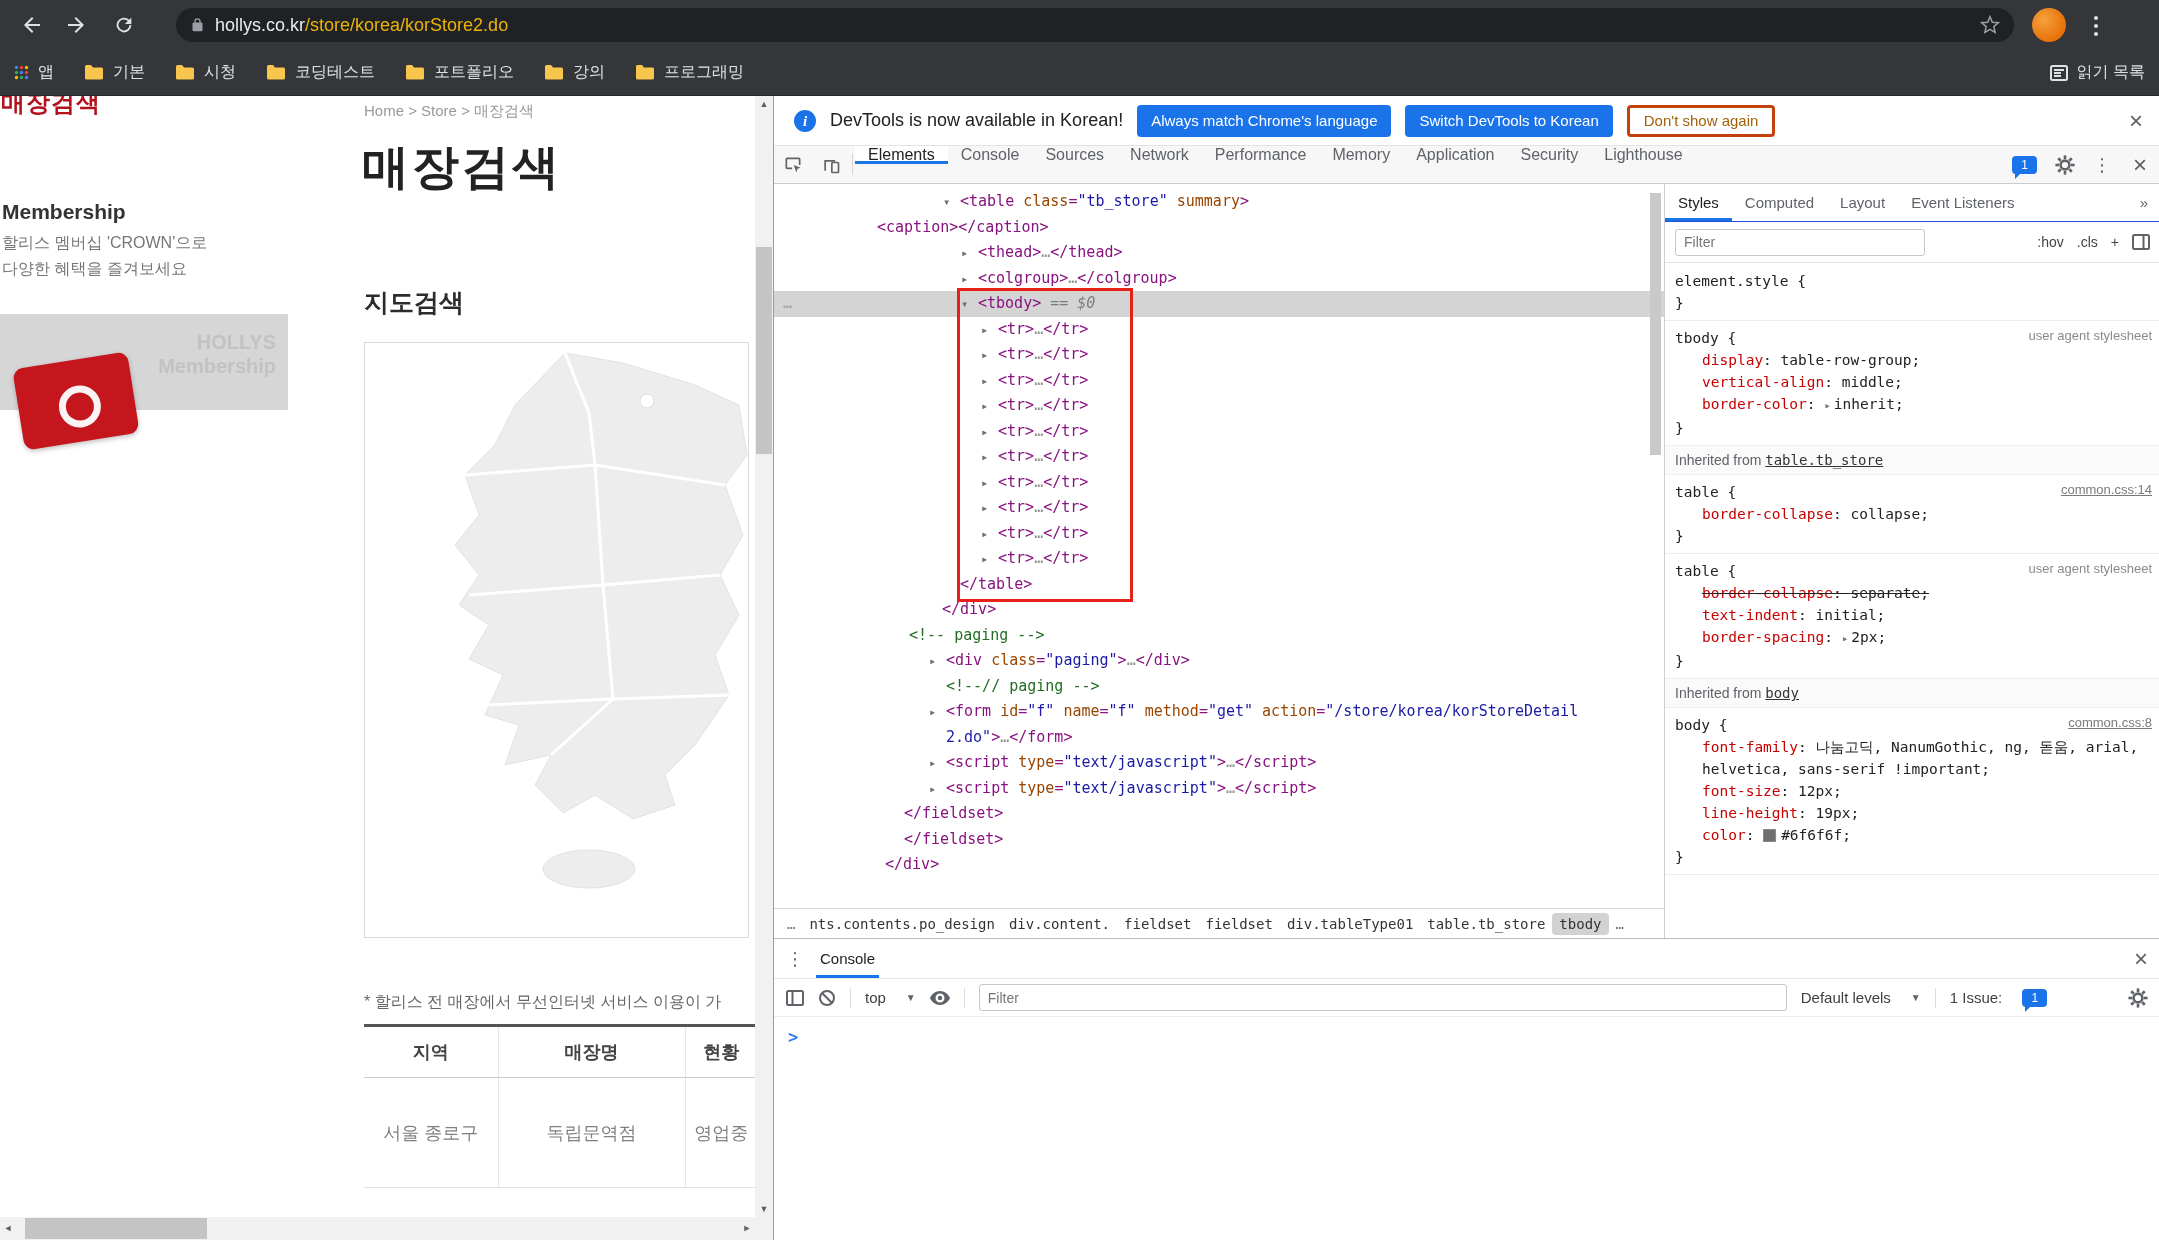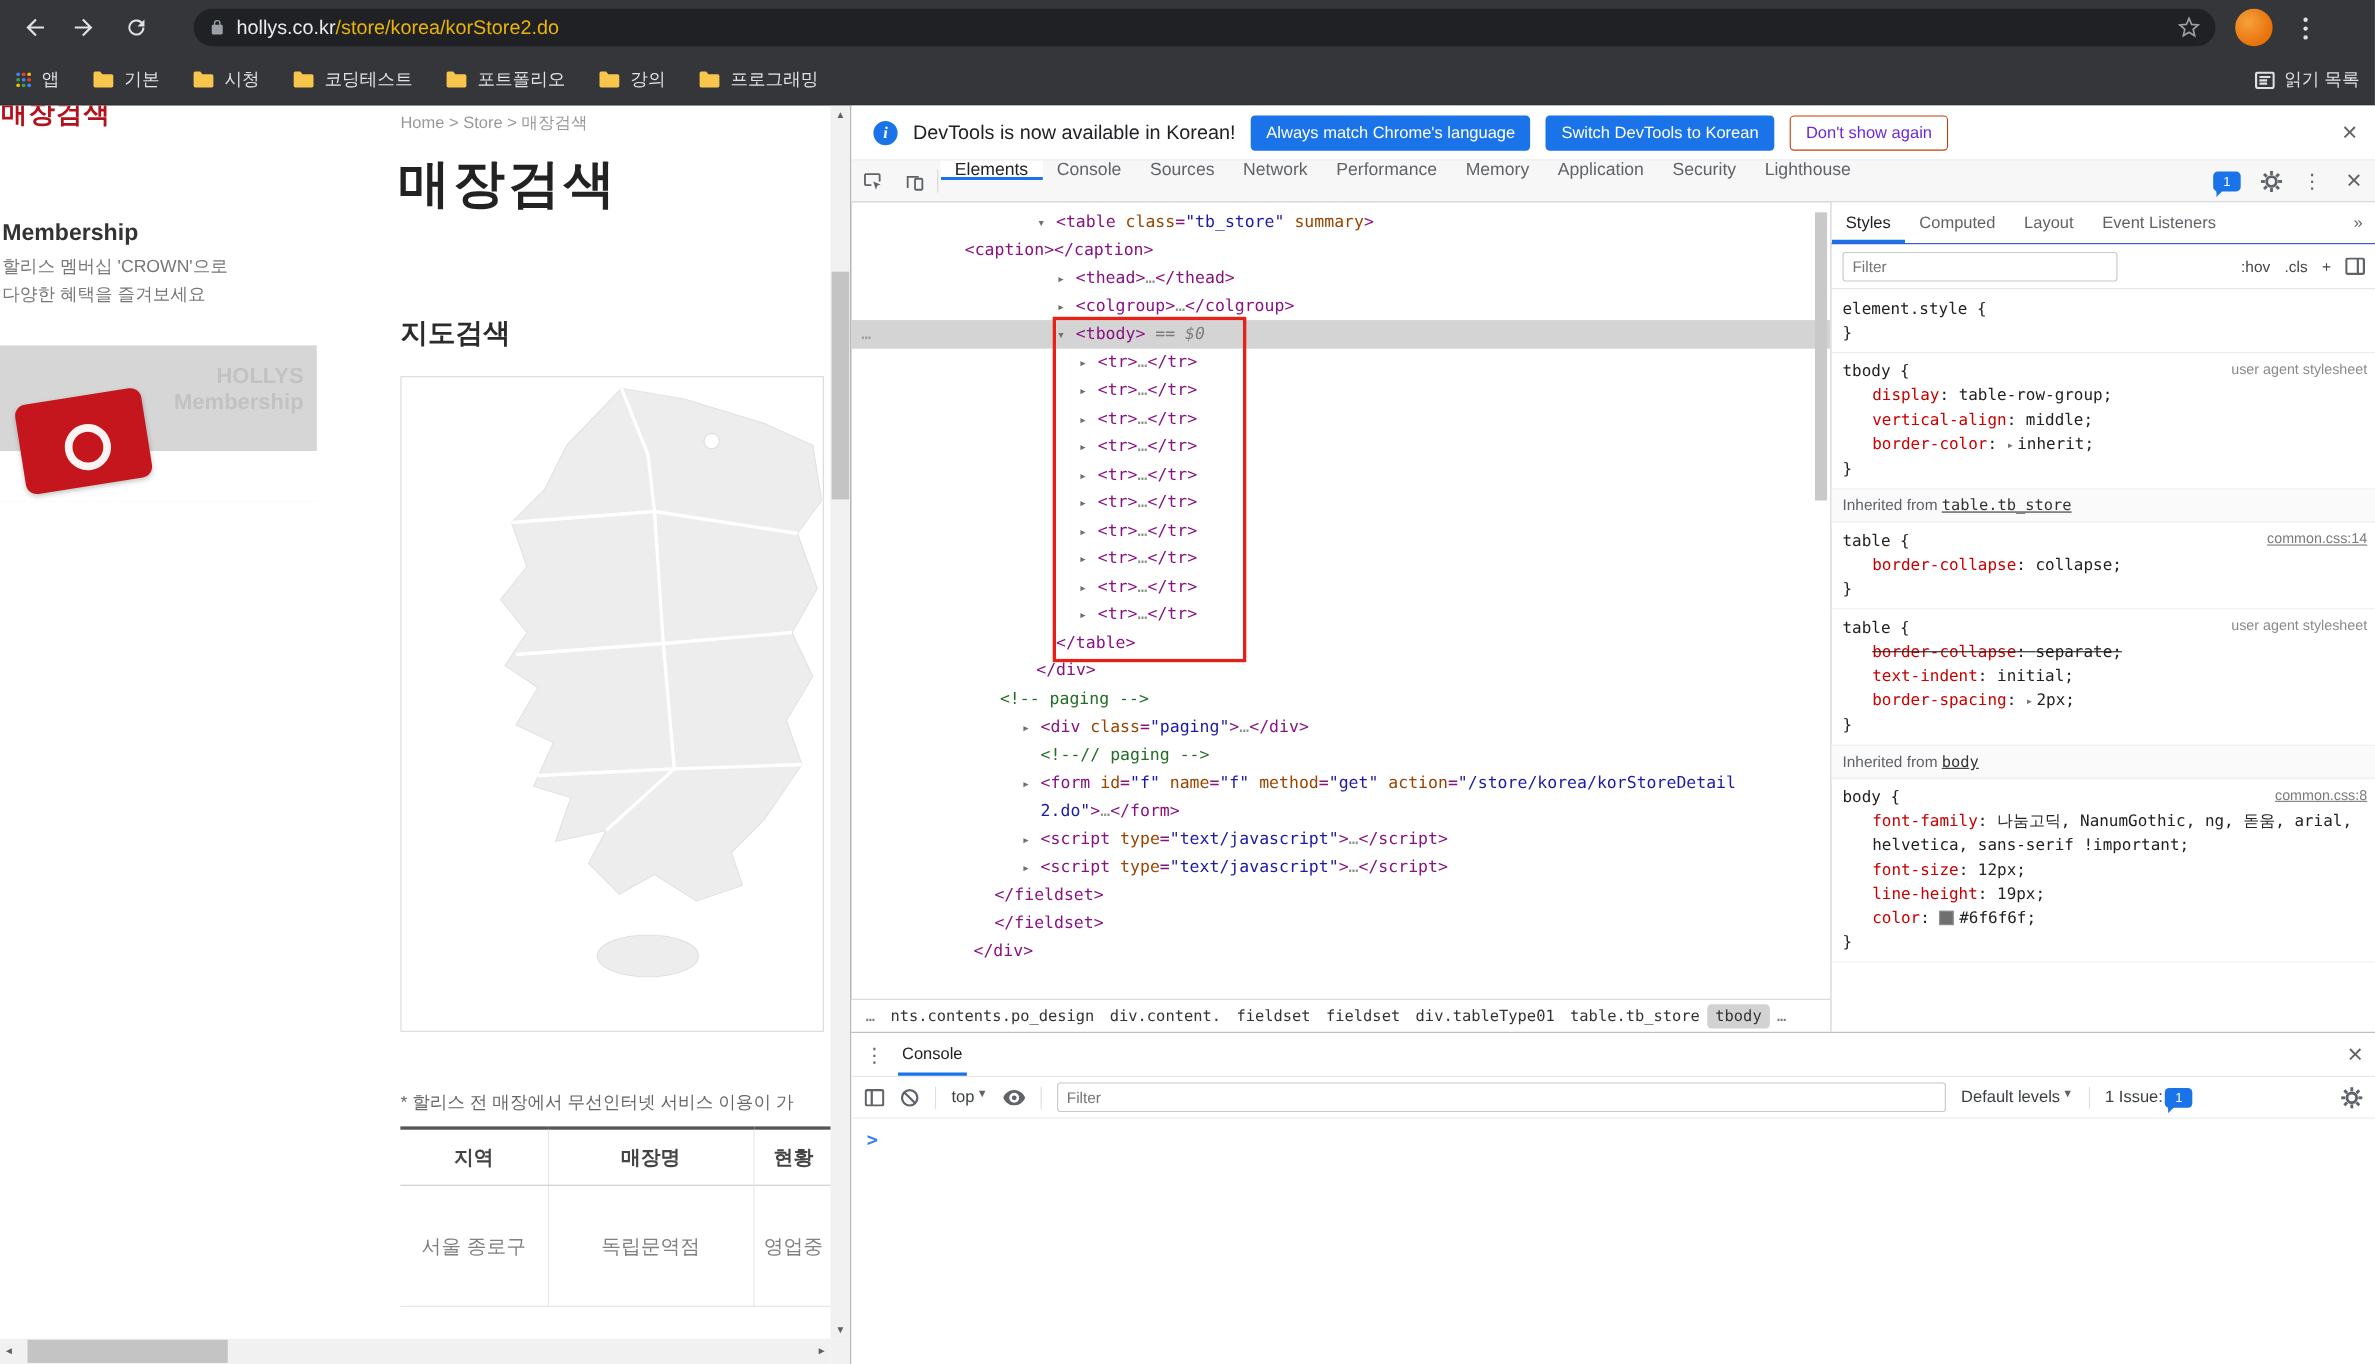--- a/index.html
+++ b/index.html
@@ -54,21 +54,21 @@
 .harrow{position:absolute;top:0;height:23px;width:16px;color:#606060;font-size:9px;text-align:center;line-height:23px}
 .scroll-corner{position:absolute;left:755px;top:1121px;width:18px;height:23px;background:#f1f1f1}
 
 
 #devtools{position:absolute;left:773px;top:96px;width:1386px;height:1144px;background:#fff;border-left:1px solid #9b9b9b}
 #dt-infobar{height:50px;display:flex;align-items:center;gap:14px;padding:0 16px 0 20px;border-bottom:1px solid #e3e3e3;background:#fff}
 .info-icon{width:22px;height:22px;border-radius:50%;background:#1a73e8;color:#fff;font:italic bold 15px/22px "Liberation Serif",serif;text-align:center;flex:none}
 .info-msg{font-size:18px;color:#202124;white-space:nowrap}
 .ib-btn{height:32px;border-radius:4px;padding:0 14px;font-size:15px;display:flex;align-items:center;white-space:nowrap}
 .ib-primary{background:#1a73e8;color:#fff}
-.ib-dismiss{background:#fff;color:#6d28d9;border:1px solid #c2410c}
+.ib-dismiss{background:#fff;color:#a16207;border:3px solid #c2410c}
 .x-btn{color:#5f6368;font-size:24px;line-height:24px}
 #dt-infobar .x-btn{margin-left:auto}
 #dt-tabbar{height:38px;display:flex;align-items:stretch;background:#f7f7f7;border-bottom:1px solid #ccc}
 .ticon{width:38px;display:flex;align-items:center;justify-content:center}
 .tbar-sep{width:1px;background:#d6d6d6;margin:8px 2px}
 #dt-tabs{display:flex;align-items:flex-start}
 .dt-tab{padding:0 13px;display:flex;align-items:center;font-size:16px;color:#5f6368;white-space:nowrap}
 .dt-tab.active{color:#202124;box-shadow:inset 0 -3px 0 0 #1a73e8;background:#fff}
 .tb-right{margin-left:auto;display:flex;align-items:center;gap:18px;padding-right:12px}
 .issue-badge{position:relative;background:#1a73e8;color:#fff;border-radius:4px;min-width:25px;height:18px;font-size:12px;display:flex;align-items:center;justify-content:center;padding:0 4px}
@@ -121,21 +121,21 @@
 .sh-target{font-family:"DejaVu Sans Mono",monospace;color:#333;text-decoration:underline}
 
 
 #dt-console{position:absolute;left:0;top:842px;width:1386px;height:302px;border-top:1px solid #b9b9b9;background:#fff}
 .console-header{height:40px;display:flex;align-items:stretch;padding:0 12px;border-bottom:1px solid #e6e6e6}
 .kebab{align-self:center;color:#5f6368;font-size:18px;width:22px}
 .console-tab{margin-left:8px;display:flex;align-items:center;padding:0 4px;font-size:15px;color:#202124;box-shadow:inset 0 -3px 0 0 #1a73e8}
 .console-header .x-btn{margin-left:auto;align-self:center}
 .console-toolbar{height:38px;display:flex;align-items:center;gap:14px;padding:0 12px;border-bottom:1px solid #ececec}
 .ct-sep{width:1px;height:20px;background:#ddd}
-.ct-label{font-size:15px;color:#3c4043;white-space:nowrap;display:flex;align-items:flex-start;gap:2px}
+.ct-label{font-size:15px;color:#3c4043;white-space:nowrap;display:flex;align-items:center;gap:20px}
 .caret{font-size:10px;color:#5f6368}
 .console-filter{width:808px;height:27px;border:1px solid #c7c7c7;border-radius:3px;padding:0 8px;font-size:14px;color:#444;outline:none;font-family:"Liberation Sans",sans-serif}
 .console-toolbar .gear-right{margin-left:auto}
 .console-prompt{padding:10px 0 0 14px;font-family:"DejaVu Sans Mono",monospace;font-size:17px;color:#367cf3;font-weight:bold}
 </style>
 </head>
 <body>
 
 <div id="toolbar">
   <div class="nav-btn" style="left:12px">

